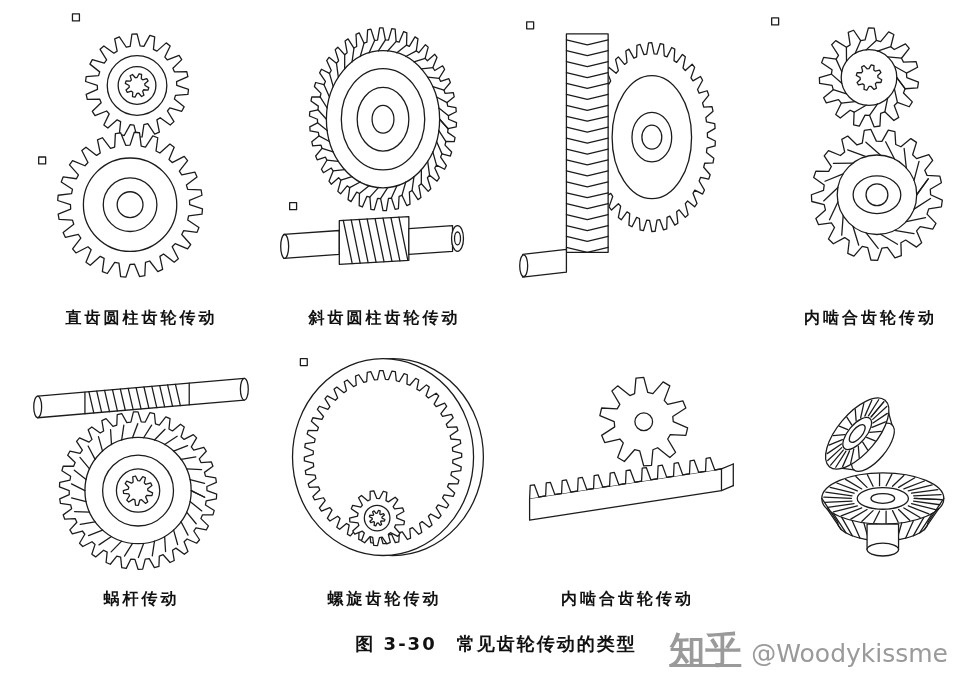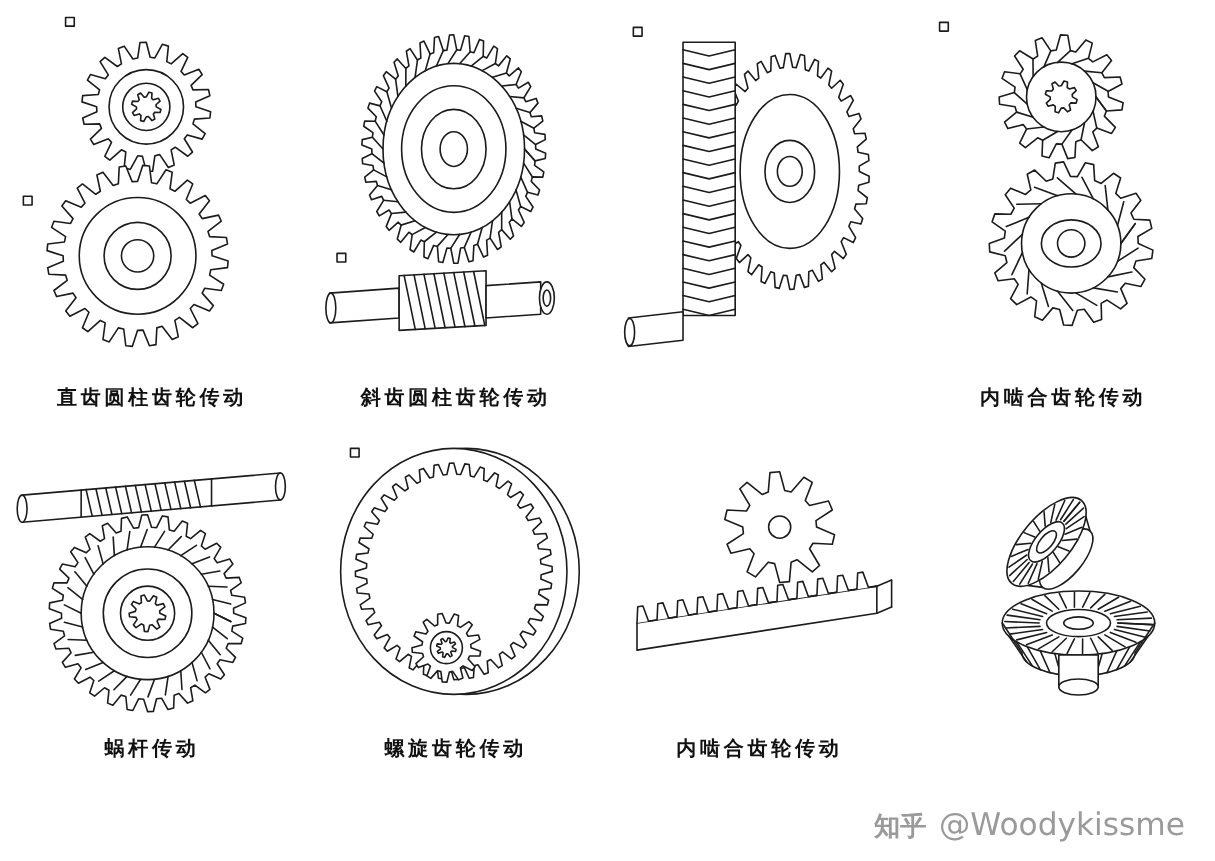--- a/index.html
+++ b/index.html
@@ -2,37 +2,37 @@
 <html><head>
 <meta charset="utf-8">
 <style>
   * { margin:0; padding:0; box-sizing:border-box; }
   html,body { background:#ffffff; }
   body {
     width:972px; height:689px;
     font-family:"DejaVu Sans","Liberation Sans",sans-serif;
     position:relative; overflow:hidden;
   }
-  .page { width:972px; height:689px; position:relative; padding-top:8px; }
+  .page { width:972px; height:689px; position:relative; padding-top:8px;padding-left:20px; }
   .grid { display:grid; grid-template-columns:repeat(4,243px); }
   .row2 { margin-top:12px; }
   .cell { display:flex; flex-direction:column; align-items:center; }
   .row1 .art { width:220px; height:298px; }
   .row2 .art { width:220px; height:246px; }
   .label {
     font-size:16px; font-weight:bold; color:#111;
     letter-spacing:3px; margin-top:2px; white-space:nowrap;
   }
   .caption-row { margin-top:22px; text-align:center; }
   .caption { font-size:18px; font-weight:bold; color:#111; letter-spacing:2px; }
   .watermark {
     position:absolute; right:24px; bottom:14px;
     color:#9a9a9a; font-size:25px; white-space:nowrap;
   }
-  .watermark .brand { font-weight:bold; font-size:21px; margin-right:10px; }
+  .watermark .brand { font-weight:bold; font-size:36px; margin-right:10px;text-decoration:underline; }
 </style>
 </head>
 <body>
 
 <div class="page">
 
   <div class="grid row1">
     <div class="cell">
       <svg class="art" viewBox="0 0 220 300">
           <rect stroke="#1c1c1c" stroke-width="1.3" fill="none" stroke-linejoin="round" stroke-linecap="round" x="40" y="6" width="7" height="7"></rect>
@@ -353,18 +353,21 @@
           <line stroke="#1c1c1c" stroke-width="1.3" fill="none" stroke-linejoin="round" stroke-linecap="round" x1="90.80526586945258" y1="182.46931465367518" x2="98.85551983862611" y2="200.41988378537803"></line>
           <line stroke="#1c1c1c" stroke-width="1.3" fill="none" stroke-linejoin="round" stroke-linecap="round" x1="80.28024879681024" y1="179.23308854195204" x2="91.04663620408502" y2="198.0549493191188"></line>
           <line stroke="#1c1c1c" stroke-width="1.3" fill="none" stroke-linejoin="round" stroke-linecap="round" x1="71.60386449627543" y1="175.14463017183564" x2="84.60931881981726" y2="195.0672297409568"></line>
           <line stroke="#1c1c1c" stroke-width="1.3" fill="none" stroke-linejoin="round" stroke-linecap="round" x1="65.16056991926315" y1="170.38510213208605" x2="79.82880994009847" y2="191.58911309652441"></line>
           <path stroke="#1c1c1c" stroke-width="1.3" fill="#fff" stroke-linejoin="round" stroke-linecap="round" d="M106.0 186.0L106.0 212.0L138.0 212.0L138.0 186.0Z"></path>
           <ellipse stroke="#1c1c1c" stroke-width="1.3" fill="#fff" stroke-linejoin="round" stroke-linecap="round" cx="122" cy="212" rx="16" ry="6.5"></ellipse>
         </svg>
     </div>
   </div>
 
+  <div class="caption-row">
+    <span class="caption">图 3-30　常见齿轮传动的类型</span>
+  </div>
 
   <div class="watermark">
     <span class="brand">知乎</span><span>@Woodykissme</span>
   </div>
 
 </div>
 
 </body></html>

